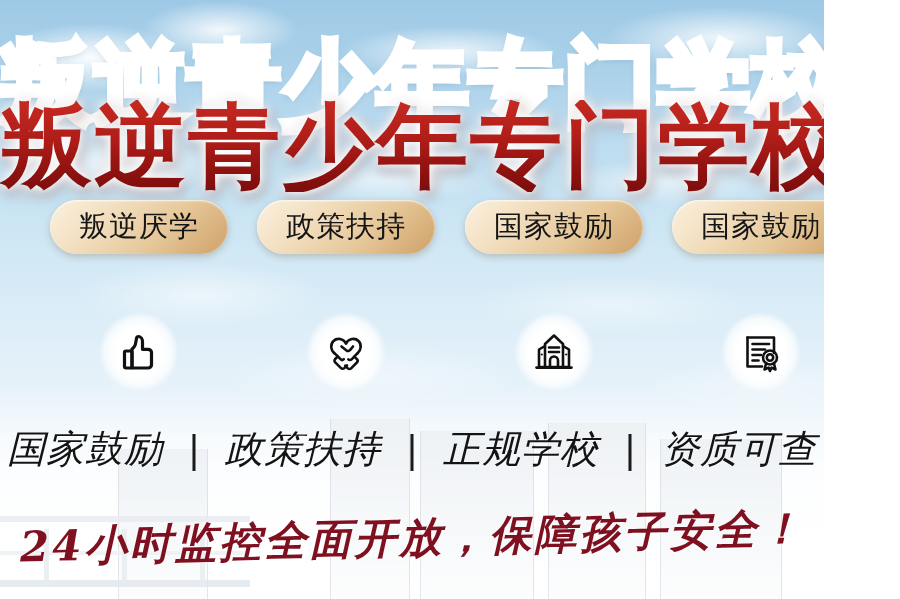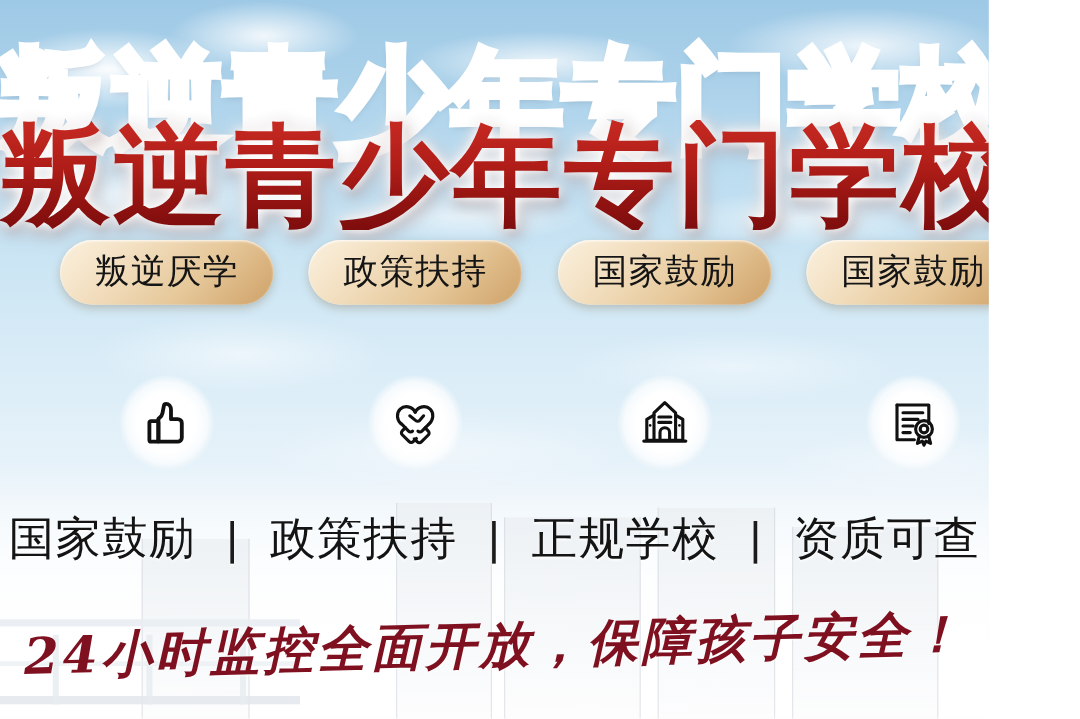--- a/index.html
+++ b/index.html
@@ -182,20 +182,21 @@
   .feature-line {
     position: absolute;
     left: 0; right: 0;
     top: 424px;
     text-align: center;
     font-size: 38px;
     color: #141414;
     letter-spacing: 1px;
     white-space: nowrap;
     text-shadow: 0 1px 2px rgba(255,255,255,0.8);
+    font-style: italic;
   }
   .feature-line .sep {
     color: #1b1b1b;
     margin: 0 14px;
     font-weight: 300;
   }
   .feature-line .ft { display: inline-block; }
 
   
   .script-line {

